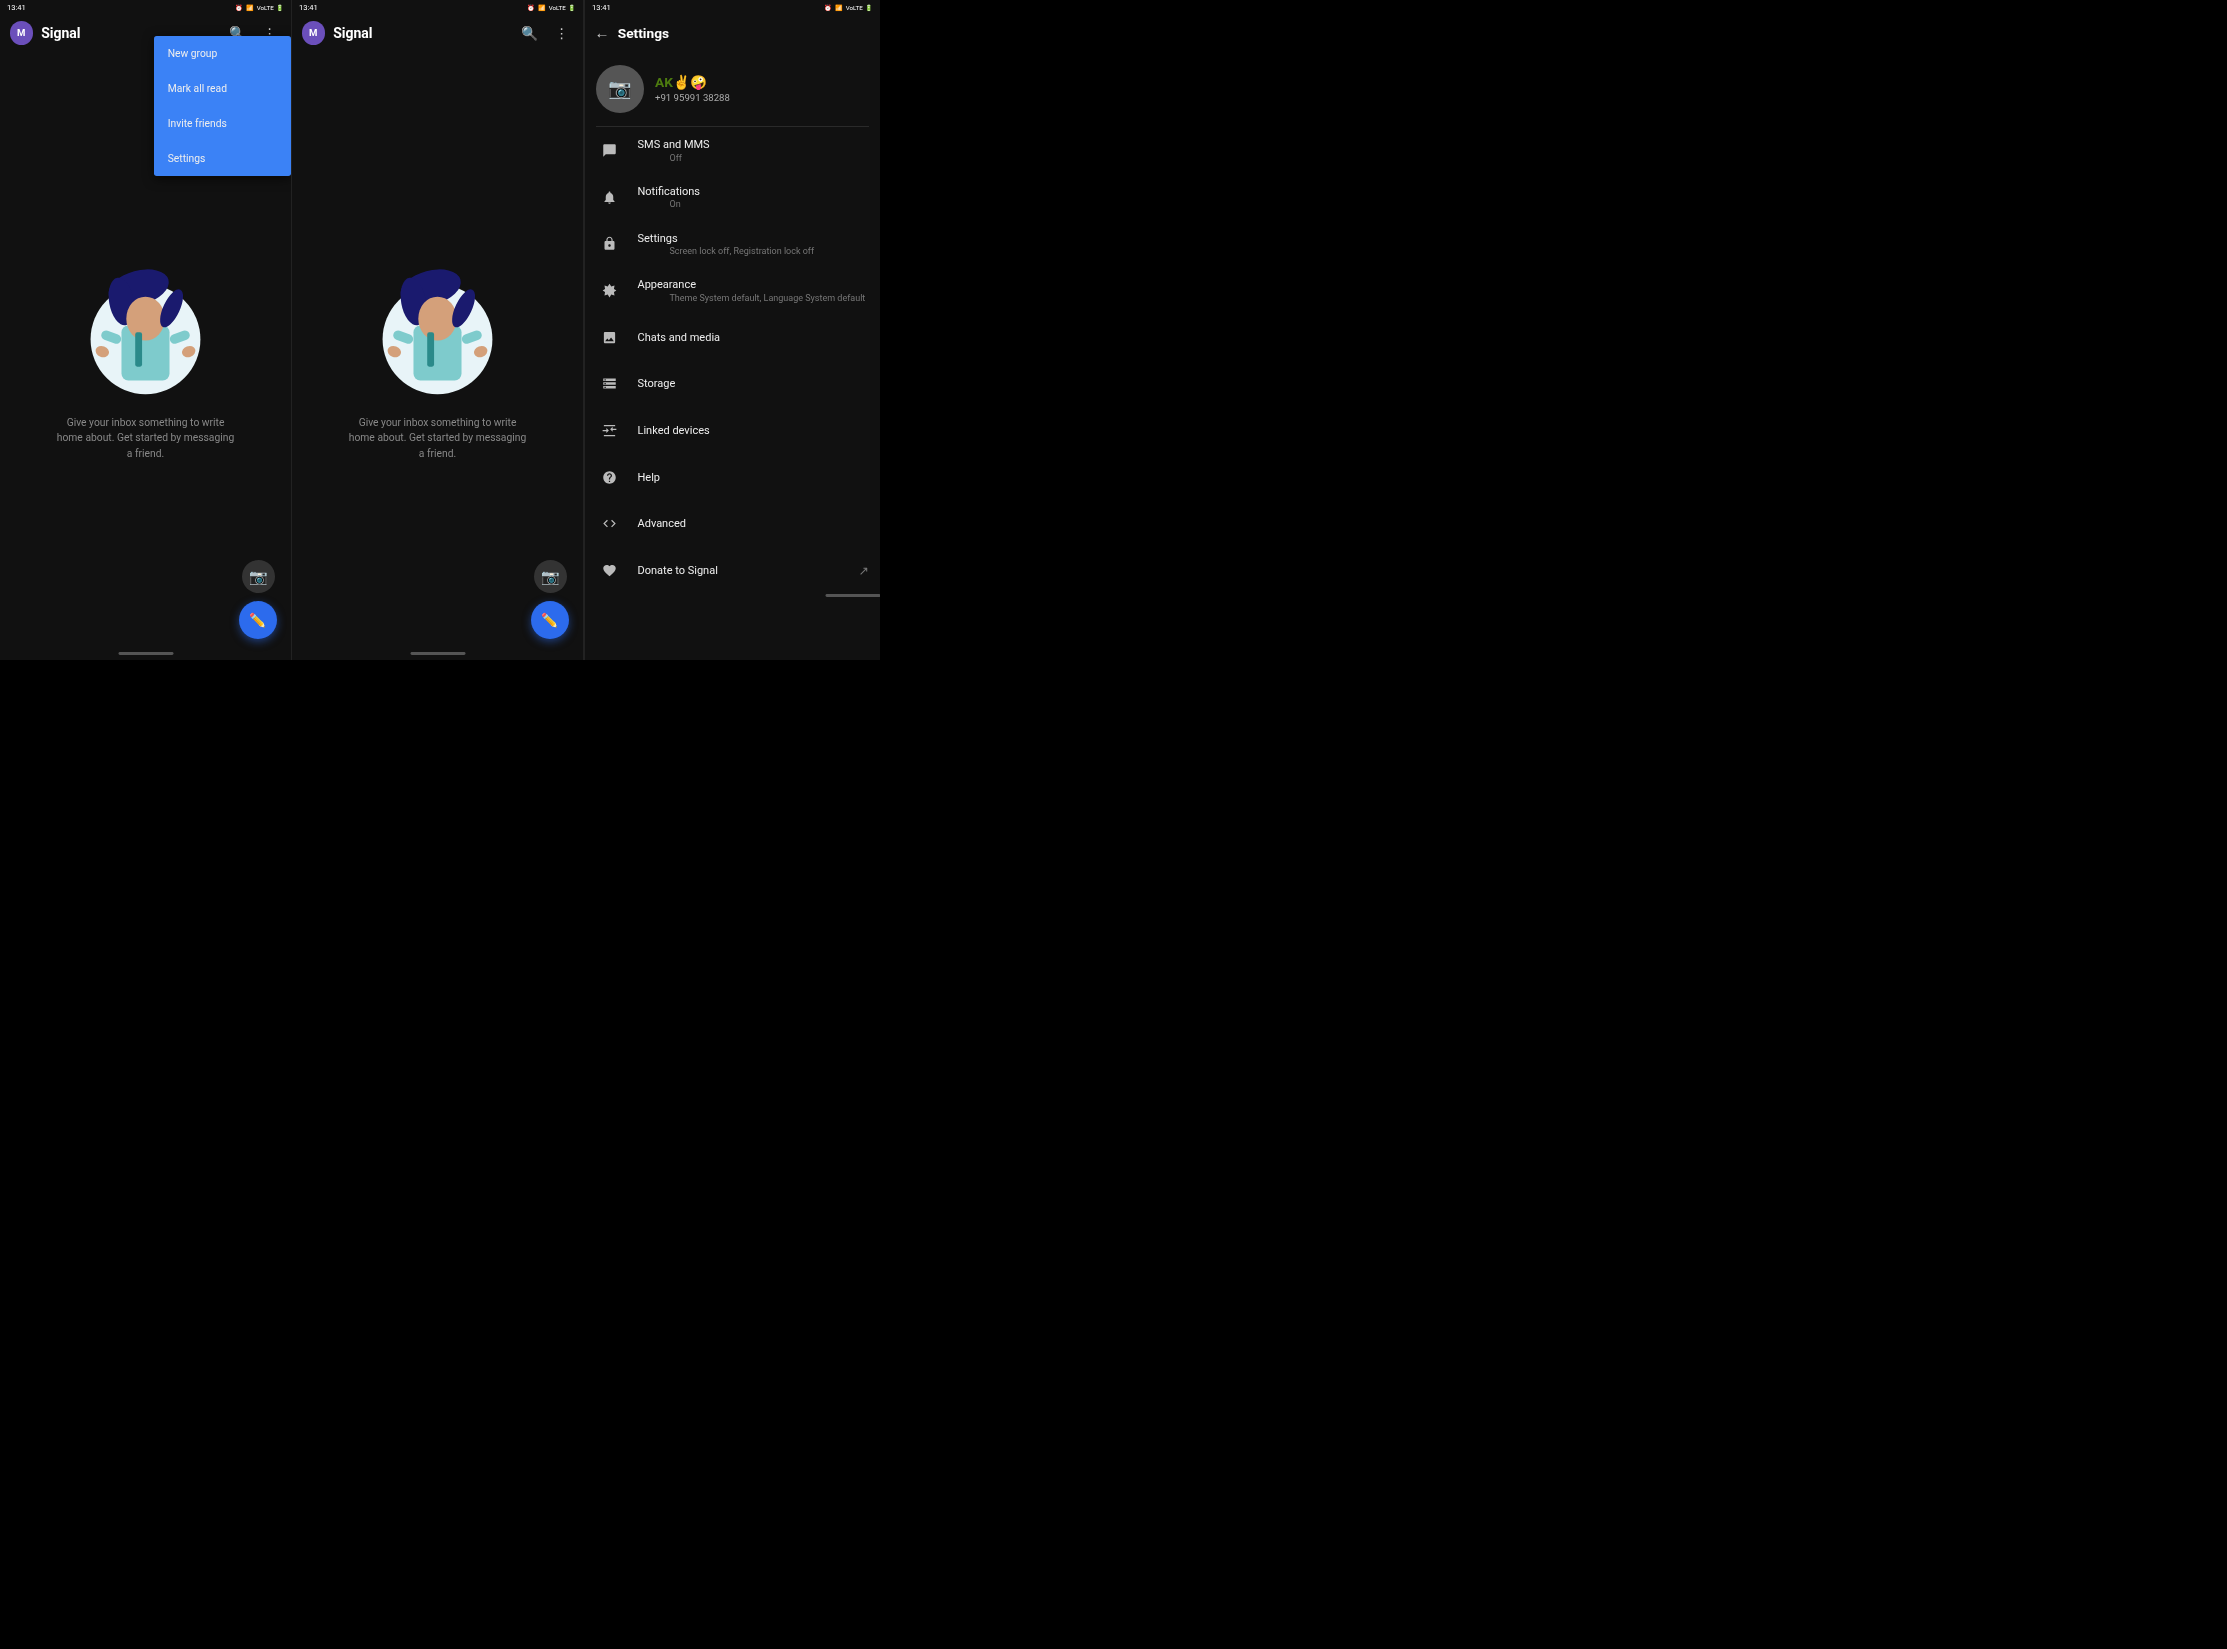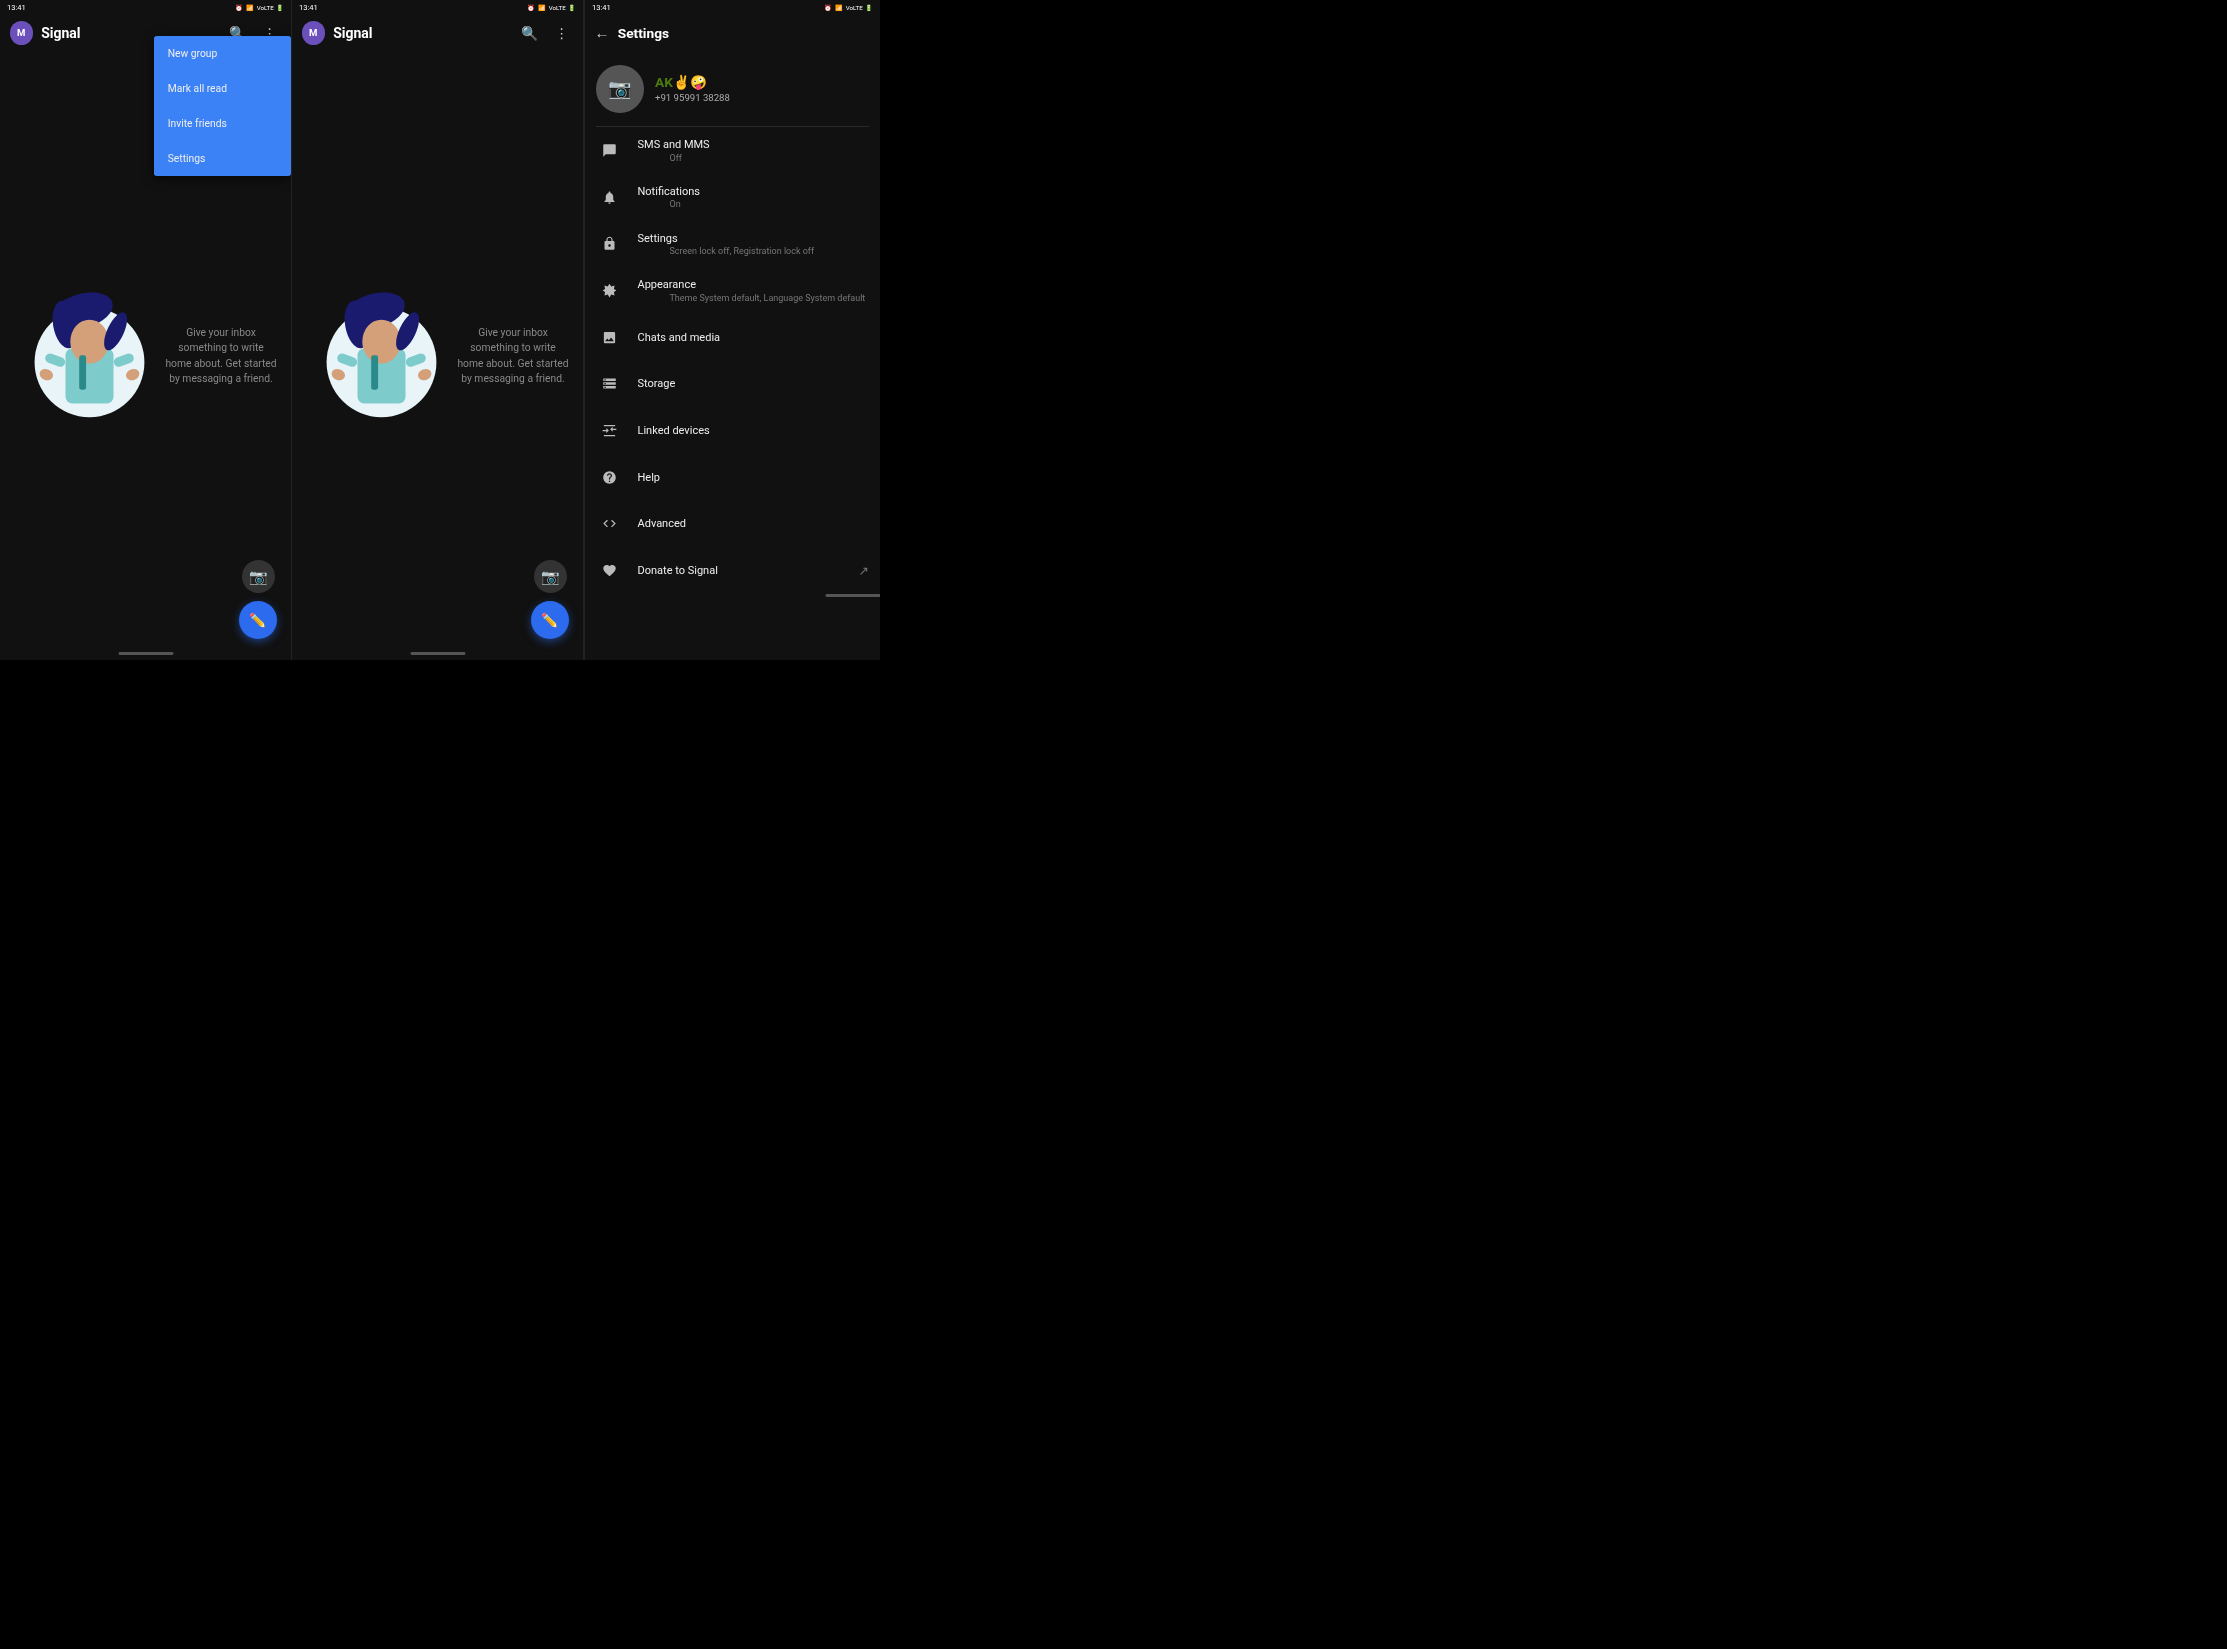--- a/index.html
+++ b/index.html
@@ -85,21 +85,21 @@
       padding: 11px 13.7px;
       color: #eee;
       font-size: 10.3px;
       cursor: pointer;
     }
 
     
     .empty-state {
       flex: 1;
       display: flex;
-      flex-direction: row;
+      flex-direction: column;
       align-items: center;
       justify-content: center;
       padding: 13.7px;
     }
     .illustration {
       width: 151px; height: 151px;
       position: relative;
       margin-bottom: 13.7px;
     }
     

